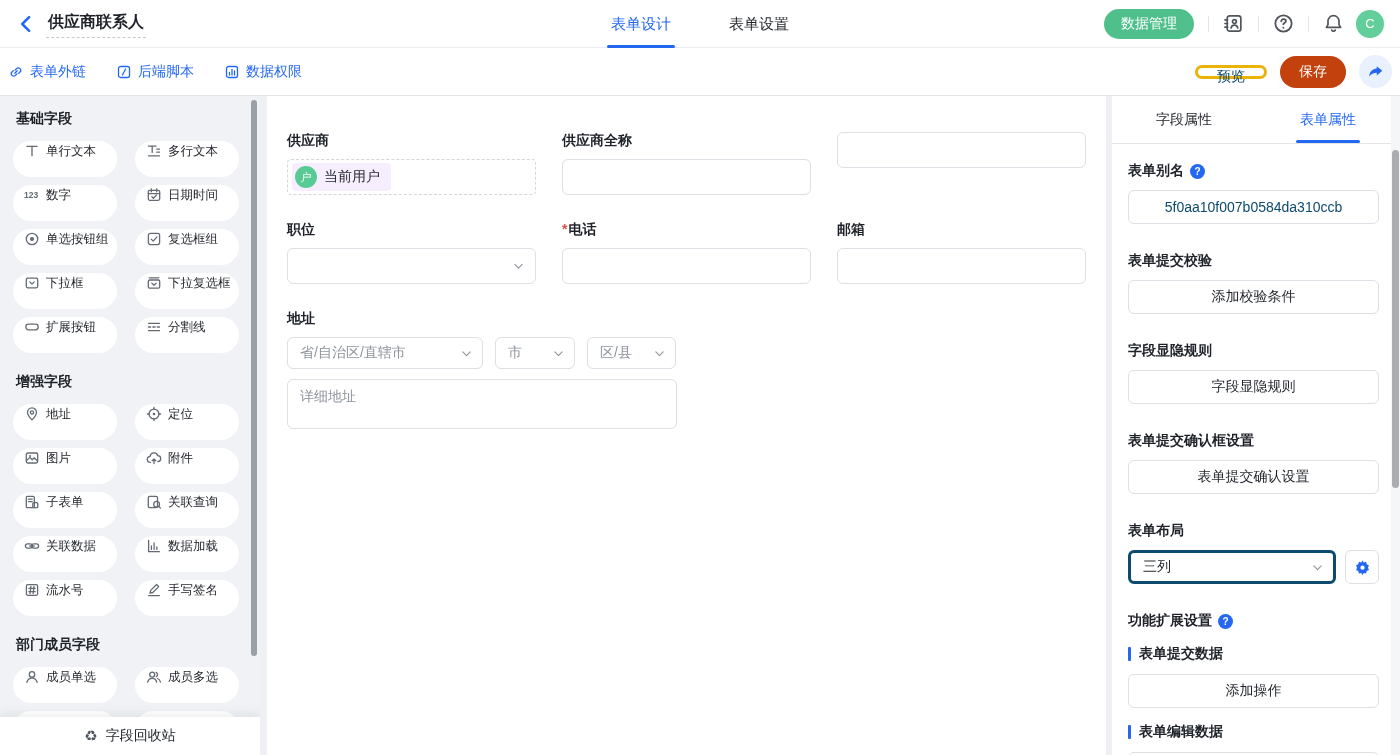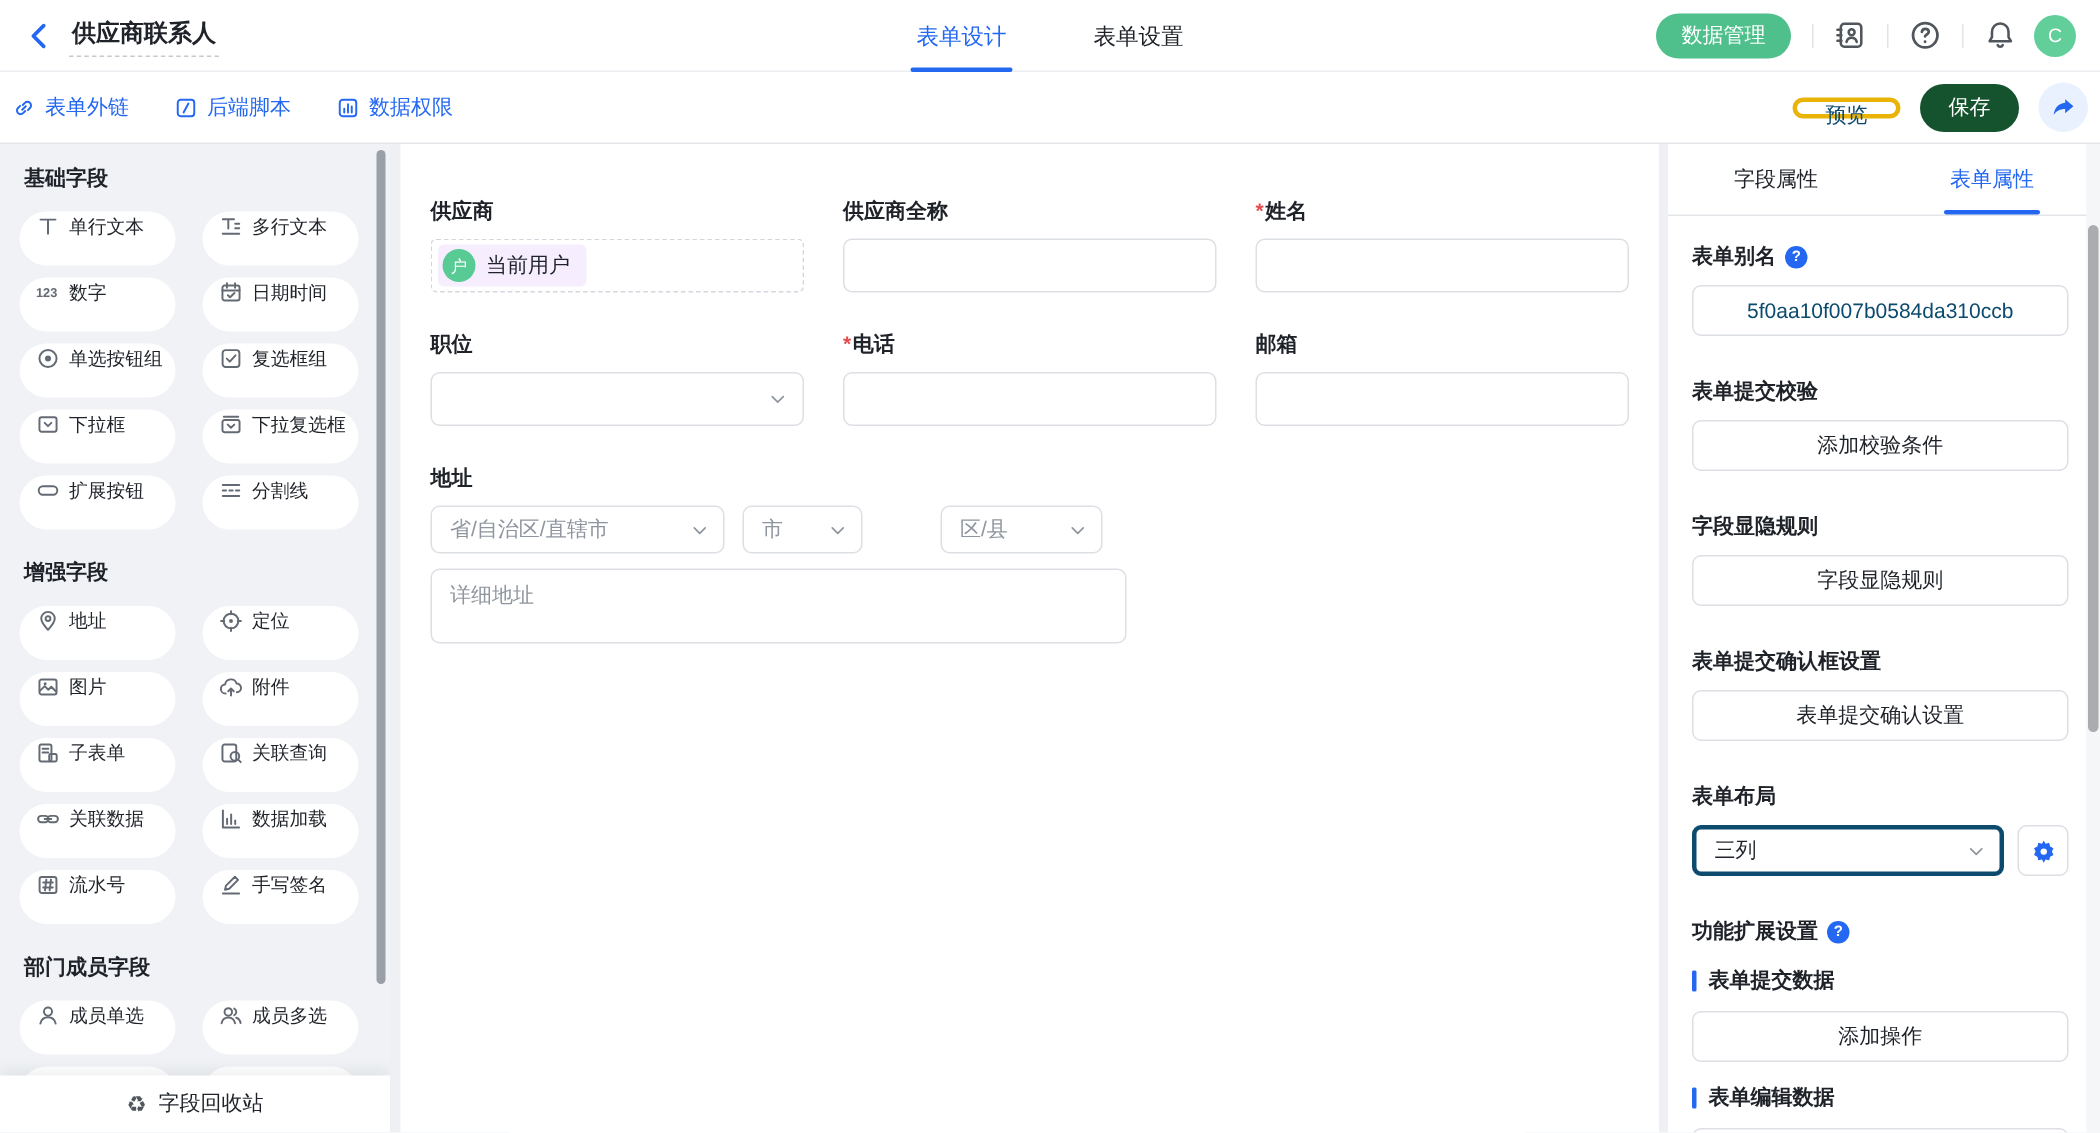--- a/index.html
+++ b/index.html
@@ -25,21 +25,21 @@
   .hicon { width:21px; height:21px; color:#51565d; cursor:pointer; display:flex; }
   .avatar { width:28px; height:28px; border-radius:50%; background:#62cf9b; color:#fff;
             display:flex; align-items:center; justify-content:center; font-size:13px; margin-left:12px; cursor:pointer; }
 
   
   .tbar { height:48px; background:#fff; border-bottom:1px solid #e3e5e8; display:flex; align-items:center; padding:0 8px; position:relative; z-index:4; }
   .tbar-link { display:flex; align-items:center; gap:6px; color:#2468f2; font-size:14px; margin-right:30px; cursor:pointer; }
   .ic16 { width:16px; height:16px; display:flex; flex:none; }
   .tbar-right { margin-left:auto; display:flex; align-items:center; }
   .btn-outline { border:3px solid #eab308; color:#0c4a6e; background:#fff; border-radius:16px; height:14px; padding:0 19px; font-size:14px; cursor:pointer; }
-  .btn-primary { background:#14532d; color:#fff; border:none; border-radius:16px; height:32px; padding:0 19px; font-size:14px; margin-left:13px; cursor:pointer; }
+  .btn-primary { background:#c2410c; color:#fff; border:none; border-radius:16px; height:32px; padding:0 19px; font-size:14px; margin-left:13px; cursor:pointer; }
   .share-btn { width:33px; height:33px; border-radius:50%; background:#e9f1fe; color:#2468f2;
                display:flex; align-items:center; justify-content:center; margin-left:13px; cursor:pointer; }
   .share-btn .ic16 { width:17px; height:17px; }
 
   
   .main { display:flex; height:659px; position:relative; }
   .gap7 { width:7px; flex:none; }
   .gap6 { width:6px; flex:none; }
 
   
@@ -66,22 +66,22 @@
   .fselect { position:relative; height:36px; border:1px solid #dcdfe3; border-radius:6px; background:#fff; cursor:pointer; }
   .chev { position:absolute; right:10px; top:50%; transform:translateY(-50%); width:13px; height:13px; color:#8f959e; display:flex; }
   .dash-box { border:1px dashed #d8d4de; border-radius:4px; height:36px; display:flex; align-items:center; padding:0 4px; cursor:pointer; }
   .user-tag { background:#f6eefe; border-radius:4px; height:28px; display:inline-flex; align-items:center; gap:7px; padding:0 11px 0 3px; font-size:14px; }
   .uavatar { width:22px; height:22px; border-radius:50%; background:#57cb93; color:#fff; font-size:11px;
              display:flex; align-items:center; justify-content:center; flex:none; }
   .addr-row { display:flex; gap:12px; margin-bottom:10px; }
   .addr-sel { height:32px; border:1px solid #dcdfe3; border-radius:6px; display:flex; align-items:center;
               justify-content:space-between; padding:0 9px 0 12px; color:#8f959e; font-size:14px; background:#fff; cursor:pointer; }
   .addr-sel .chev { position:static; transform:none; }
-  .w196 { width:196px; } .w80 { width:80px; } .w90 { width:108px;margin-left:40px; }
-  .addr-textarea { width:464px; height:50px; border:1px solid #dcdfe3; border-radius:6px; padding:8px 12px;
+  .w196 { width:196px; } .w80 { width:80px; } .w90 { width:89px; }
+  .addr-textarea { width:390px; height:50px; border:1px solid #dcdfe3; border-radius:6px; padding:8px 12px;
                    font-size:14px; font-family:Liberation Mono, monospace; resize:none; color:#1f2329; }
   .addr-textarea::placeholder { color:#8f959e; }
 
   
   .panel { width:288px; flex:none; background:#fff; position:relative; }
   .panel-tabs { height:48px; display:flex; border-bottom:1px solid #e3e5e8; }
   .panel-tab { flex:1; display:flex; align-items:center; justify-content:center; font-size:14px; position:relative; cursor:pointer; }
   .panel-tab.active { color:#2468f2; }
   .panel-tab.active::after { content:""; position:absolute; bottom:0; left:50%; transform:translateX(-50%);
                              width:64px; height:3px; background:#2468f2; border-radius:2px; }
@@ -435,21 +435,20 @@
               <span class="uavatar">户</span>
               <span>当前用户</span>
             </span>
           </div>
         </div>
         <div>
           <div class="flabel">供应商全称</div>
           <input class="finput" style="">
         </div>
         <div>
-          <div class="flabel"><span class="req">*</span><span>姓名</span></div>
           <input class="finput" style="">
         </div>
       </div>
 
       <div class="frow">
         <div>
           <div class="flabel">职位</div>
           <div class="fselect">
             <span class="chev">
                 <svg viewBox="0 0 16 16" width="100%" height="100%" fill="none" stroke="currentColor" stroke-width="1.4" stroke-linecap="round" stroke-linejoin="round">

